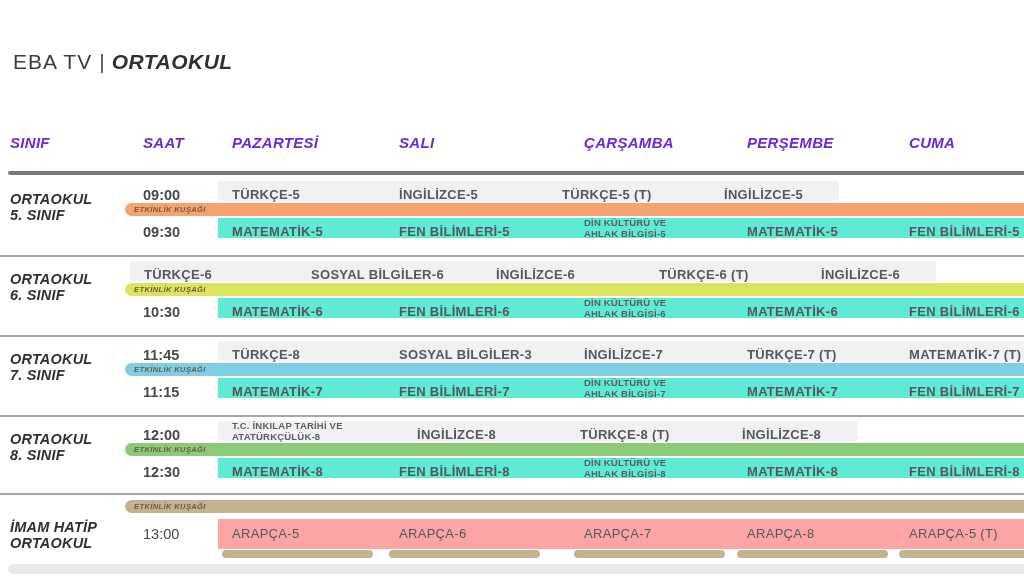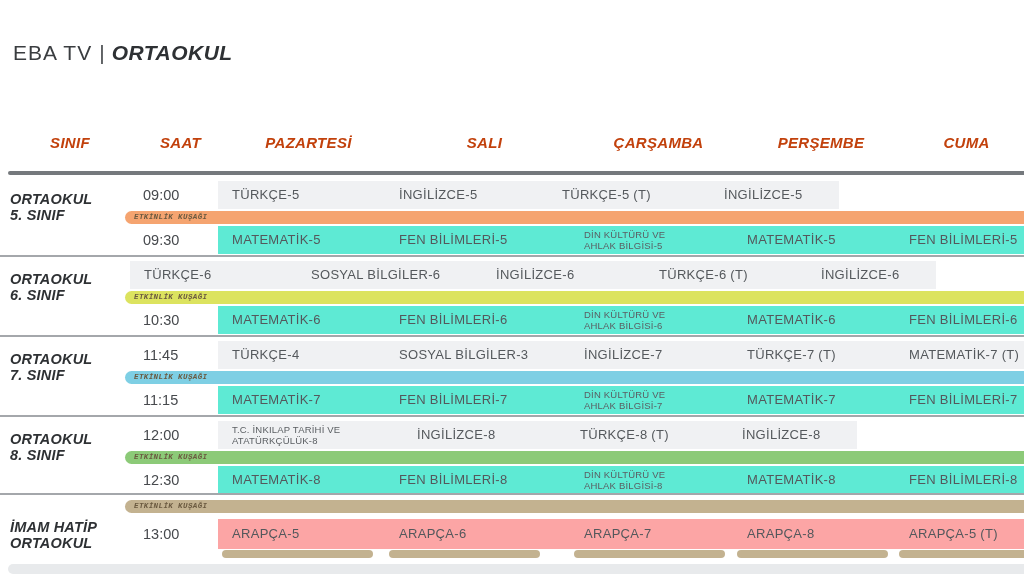--- a/index.html
+++ b/index.html
@@ -1,54 +1,54 @@
 <!DOCTYPE html>
 <html><head>
 <meta charset="utf-8">
 <style>
   html,body{margin:0;padding:0;background:#ffffff;}
   .stage{
     position:relative;width:1024px;height:577px;background:#ffffff;overflow:hidden;
     font-family:"Liberation Sans",sans-serif;
   }
   
-  .title{position:absolute;top:41px;left:13px;font-size:21px;line-height:24px;color:#3a3d40;white-space:nowrap;}
+  .title{position:absolute;top:50px;left:13px;font-size:21px;line-height:24px;color:#3a3d40;white-space:nowrap;}
   .title .brand{font-weight:400;letter-spacing:1px;}
   .title .sep{font-weight:300;margin:0 7px;color:#4a4d50;}
   .title .section{font-weight:800;font-style:italic;letter-spacing:0.5px;color:#2e3134;}
   
   .thead{position:absolute;top:131px;left:0;right:0;display:flex;
-    font-style:italic;font-weight:700;font-size:15px;line-height:24px;color:#c2410c;letter-spacing:0.3px;text-align:center;}
+    font-style:italic;font-weight:700;font-size:15px;line-height:24px;color:#6d28d9;letter-spacing:0.3px;}
   .c-sinif{width:130px;box-sizing:border-box;padding-left:10px;}
   .c-saat{width:88px;box-sizing:border-box;padding-left:13px;}
   .c-d0{width:167px;box-sizing:border-box;padding-left:14px;}
   .c-d1{width:185px;box-sizing:border-box;padding-left:14px;}
   .c-d2{width:163px;box-sizing:border-box;padding-left:14px;}
   .c-d3{width:162px;box-sizing:border-box;padding-left:14px;}
   .c-d4{width:129px;box-sizing:border-box;padding-left:14px;}
   
   .rule{position:absolute;top:171px;left:8px;right:0;height:4px;background:#75797d;border-radius:2px 0 0 2px;}
   
   .group{position:absolute;left:0;width:1024px;height:80px;box-sizing:border-box;border-top:2px solid #a4a7ab;}
   .group.first{border-top-color:transparent;}
   .g1{top:175px}.g2{top:255px}.g3{top:335px}.g4{top:415px}
   .class-label{position:absolute;left:10px;top:14px;font-style:italic;font-weight:800;
     font-size:14.5px;line-height:16px;color:#2e3134;letter-spacing:0.2px;}
   .class-label span{display:block;}
-  .row{display:flex;margin-left:130px;height:28px;white-space:nowrap;}
+  .row{display:flex;margin-left:130px;height:20px;white-space:nowrap;font-weight:bold;}
   .row.r1{margin-top:4px;}
   .row.r2{margin-top:2px;}
   .time{width:88px;box-sizing:border-box;padding-left:13px;font-size:14.5px;line-height:28px;color:#46494d;background:#ffffff;}
   .day{font-size:13px;line-height:28px;color:#54585c;letter-spacing:0.3px;}
   .r1 .day{background:#f0f1f3;}
   .r2 .day{background:#5eead4;}
   .day.two{display:flex;flex-direction:column;justify-content:center;}
   .day.two span{display:block;font-size:9.5px;line-height:11px;letter-spacing:0.2px;color:#5a5e62;}
   
-  .band{margin-left:125px;margin-top:2px;height:13px;border-radius:7px 0 0 7px;font-family:Liberation Mono, monospace;}
+  .band{margin-left:125px;margin-top:2px;height:13px;border-radius:7px 0 0 7px;}
   .band .band-label{display:block;padding-left:9px;font-style:italic;font-weight:700;
     font-size:7.5px;line-height:13px;letter-spacing:0.4px;color:#6b5a40;white-space:nowrap;}
   
   .footer-group{position:absolute;top:493px;left:0;width:1024px;height:84px;box-sizing:border-box;border-top:2px solid #a4a7ab;}
   .footer-group .band{margin-top:5px;}
   .footer-row{display:flex;margin-left:130px;margin-top:6px;height:30px;white-space:nowrap;}
   .footer-row .time{line-height:30px;}
   .footer-row .day{background:#fca5a5;line-height:30px;}
   .footer-label{top:24px;}
   .underbars{display:flex;margin-left:218px;margin-top:1px;height:8px;}
@@ -135,21 +135,21 @@
     </div>
   </div>
 
   <div class="group g3">
     <div class="class-label">
       <span>ORTAOKUL</span>
       <span>7. SINIF</span>
     </div>
     <div class="row r1">
       <div class="time">11:45</div>
-      <div class="day c-d0">TÜRKÇE-4</div>
+      <div class="day c-d0">TÜRKÇE-8</div>
       <div class="day c-d1">SOSYAL BİLGİLER-3</div>
       <div class="day c-d2">İNGİLİZCE-7</div>
       <div class="day c-d3">TÜRKÇE-7 (T)</div>
       <div class="day c-d4">MATEMATİK-7 (T)</div>
     </div>
     <div class="band" style="background: rgb(126, 207, 228);">
       <span class="band-label">ETKİNLİK KUŞAĞI</span>
     </div>
     <div class="row r2">
       <div class="time">11:15</div>

